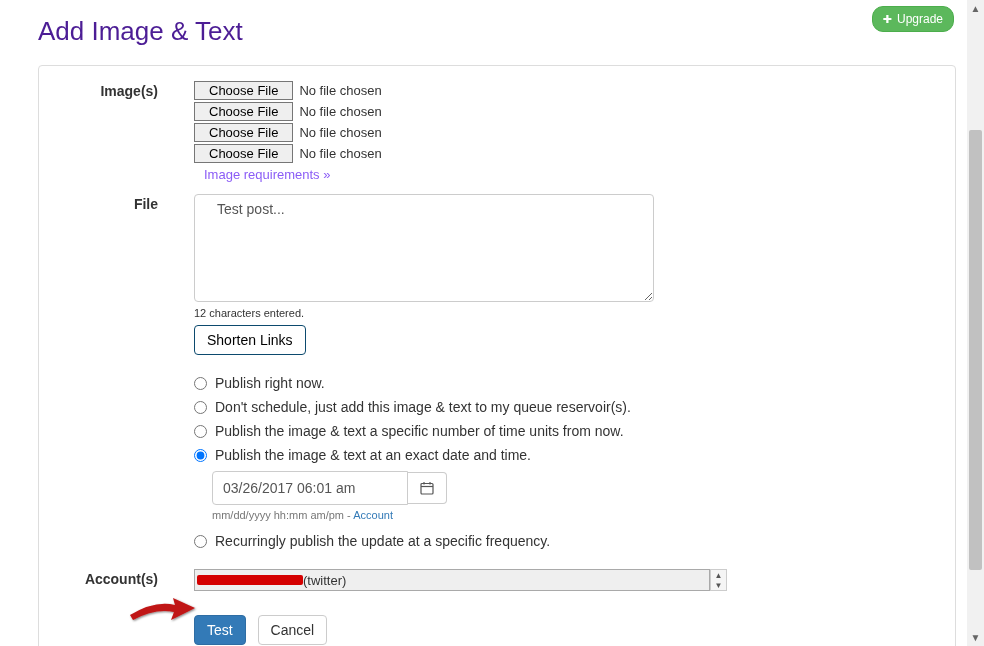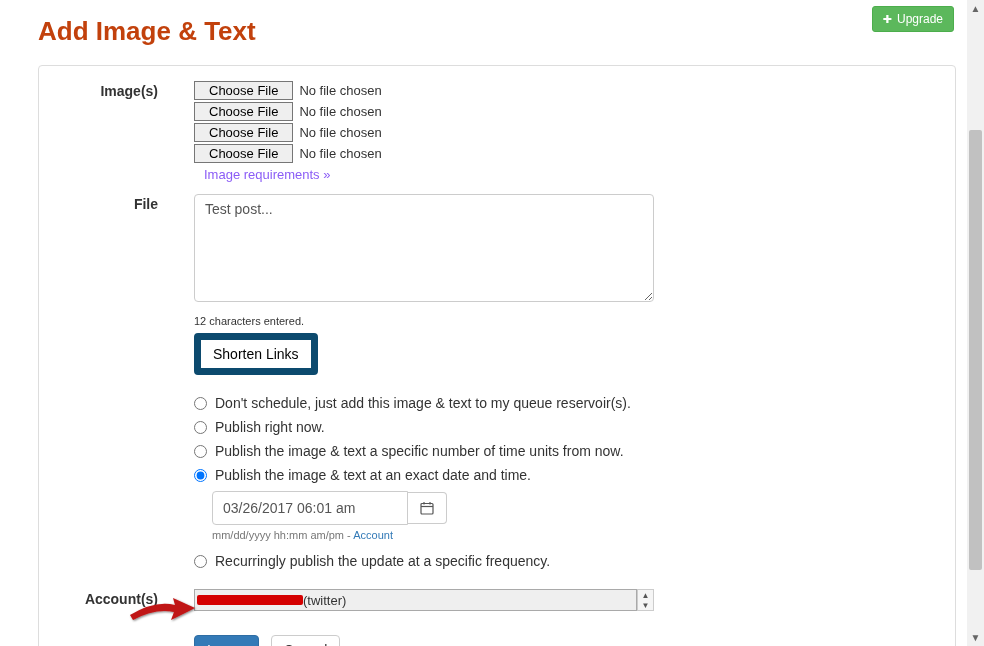--- a/index.html
+++ b/index.html
@@ -3,42 +3,42 @@
 <meta charset="utf-8">
 <style>
 * { box-sizing: border-box; margin: 0; padding: 0; }
 body { font-family: "Helvetica Neue", Helvetica, Arial, sans-serif; font-size: 14px; color: #333; background: #fff; }
 .viewport { width: 984px; height: 646px; position: relative; overflow: hidden; }
 .scroll-track { position: absolute; right: 0; top: 0; width: 17px; height: 100%; background: #f1f1f1; }
 .scroll-arrow { position: absolute; right: 0; width: 17px; height: 17px; background: #f1f1f1; display: flex; align-items: center; justify-content: center; font-size: 10px; color: #666; }
 .scroll-arrow.up { top: 0; }
 .scroll-arrow.down { bottom: 0; }
 .scroll-thumb { position: absolute; right: 2px; width: 13px; background: #c1c1c1; border-radius: 2px; top: 130px; height: 440px; }
-.upgrade-btn { position: absolute; top: 6px; right: 30px; background: #5cb85c; border: 1px solid #4cae4c; color: #fff; padding: 5px 10px; font-size: 12px; border-radius: 3px; cursor: pointer; }
+.upgrade-btn { position: absolute; top: 6px; right: 30px; background: #5cb85c; border: 1px solid #4cae4c; color: #fff; padding: 5px 10px; font-size: 12px; border-radius: 11px; cursor: pointer; }
 .upgrade-btn::before { content: "✚"; margin-right: 5px; font-size: 11px; }
-.page-title { font-size: 26px; color: #c2410c; font-weight: 700; margin: 16px 0 18px 38px; }
+.page-title { font-size: 26px; color: #4c1d95; font-weight: 400; margin: 16px 0 18px 38px; }
 .panel { border: 1px solid #ddd; border-radius: 4px; margin: 0 28px 0 38px; padding: 15px 15px; }
 .form-row { display: flex; margin-bottom: 12px; }
 .form-label { width: 140px; text-align: right; font-weight: bold; font-size: 14px; padding-right: 36px; padding-top: 2px; }
 .form-body { flex: 1; }
 .file-line { margin-bottom: 2px; display: flex; align-items: center; }
 .file-btn { font-family: Arial; font-size: 13px; background: #efefef; border: 1px solid #767676; padding: 1px 14px; cursor: pointer; }
 .file-status { margin-left: 6px; font-size: 13px; }
 .img-req { color: #8b5cf6; font-size: 13px; margin-top: 2px; margin-left: 10px; display: inline-block; }
-.textarea { width: 460px; height: 108px; border: 1px solid #ccc; border-radius: 4px; padding: 6px 10px; font-size: 14px; font-family: inherit; color: #555; resize: both; }
-.char-count { font-size: 11px; color: #333; margin-top: 10px; }
-.shorten-btn { margin-top: 6px; background: #fff; border: 7px solid #0c4a6e; border-radius: 4px; padding: 6px 12px; font-size: 14px; cursor: pointer; }
+.textarea { width: 460px; height: 108px; border: 1px solid #ccc; border-radius: 4px; padding: 6px 22px; font-size: 14px; font-family: inherit; color: #555; resize: both; }
+.char-count { font-size: 11px; color: #333; margin-top: 2px; }
+.shorten-btn { margin-top: 6px; background: #fff; border: 1px solid #0c4a6e; border-radius: 4px; padding: 6px 12px; font-size: 14px; cursor: pointer; }
 .radio-line { display: flex; align-items: center; margin-bottom: 8px; font-size: 14px; }
 .radio-line input { margin-right: 8px; }
 .datetime-wrap { display: flex; align-items: center; margin: 6px 0 4px 18px; }
 .datetime-input { border: 1px solid #ccc; border-radius: 4px 0 0 4px; padding: 8px 10px; font-size: 14px; width: 196px; color: #555; }
 .datetime-icon { border: 1px solid #ccc; border-left: none; border-radius: 0 4px 4px 0; padding: 8px 12px; background: #fff; cursor: pointer; display:flex; align-items:center; justify-content:center; }
 .datetime-hint { font-size: 11px; color: #777; margin: 2px 0 12px 18px; }
 .datetime-hint a { color: #337ab7; cursor: pointer; }
-.accounts-select { position: relative; width: 443px; height: 22px; border: 1px solid #a9a9a9; background: #efefef; display: flex; align-items: center; font-size: 13px; padding-left: 2px; }
+.accounts-select { position: relative; width: 516px; height: 22px; border: 1px solid #a9a9a9; background: #efefef; display: flex; align-items: center; font-size: 13px; padding-left: 2px; }
 .accounts-redact { background: #d40000; width: 106px; height: 10px; border-radius: 2px; display:inline-block; margin-right: 0; }
 .accounts-select-text { margin-left: 0; }
 .spinner { position: absolute; right: -18px; top: -1px; width: 17px; height: 22px; display: flex; flex-direction: column; border: 1px solid #ccc; }
 .spinner div { flex:1; display:flex; align-items:center; justify-content:center; font-size:8px; color:#555; background:#f5f5f5; }
 .btn-row { margin-top: 12px; }
 .btn-save { background: #337ab7; border: 1px solid #2e6da4; color: #fff; padding: 6px 12px; font-size: 14px; border-radius: 4px; cursor: pointer; }
 .btn-cancel { background: #fff; border: 1px solid #ccc; color: #333; padding: 6px 12px; font-size: 14px; border-radius: 4px; cursor: pointer; margin-left: 8px; }
 .arrow-annot { position: absolute; left: 125px; top: 590px; pointer-events: none; }
 </style>
 </head>
@@ -82,25 +82,25 @@
         <div class="char-count">12 characters entered.</div>
         <button class="shorten-btn">Shorten Links</button>
       </div>
     </div>
 
     <div class="form-row">
       <div class="form-label"></div>
       <div class="form-body" style="margin-top:8px;">
         <label class="radio-line">
           <input type="radio" name="sched" style="">
-          <span>Don't schedule, just add this image &amp; text to my queue reservoir(s).</span>
+          <span>Publish right now.</span>
         </label>
         <label class="radio-line">
           <input type="radio" name="sched" style="">
-          <span>Publish right now.</span>
+          <span>Don't schedule, just add this image &amp; text to my queue reservoir(s).</span>
         </label>
         <label class="radio-line">
           <input type="radio" name="sched" style="">
           <span>Publish the image &amp; text a specific number of time units from now.</span>
         </label>
         <label class="radio-line">
           <input type="radio" name="sched" checked="" style="">
           <span>Publish the image &amp; text at an exact date and time.</span>
         </label>
 
@@ -136,21 +136,21 @@
             <div>▲</div>
             <div>▼</div>
           </div>
         </div>
       </div>
     </div>
 
     <div class="form-row">
       <div class="form-label"></div>
       <div class="form-body btn-row">
-        <button class="btn-save">Image</button>
+        <button class="btn-save">Test</button>
         <button class="btn-cancel">Cancel</button>
         
       </div>
     </div>
 
   </div>
 
   <svg class="arrow-annot" width="75" height="40">
     <defs>
       <filter id="ds" x="-20%" y="-20%" width="140%" height="140%">

